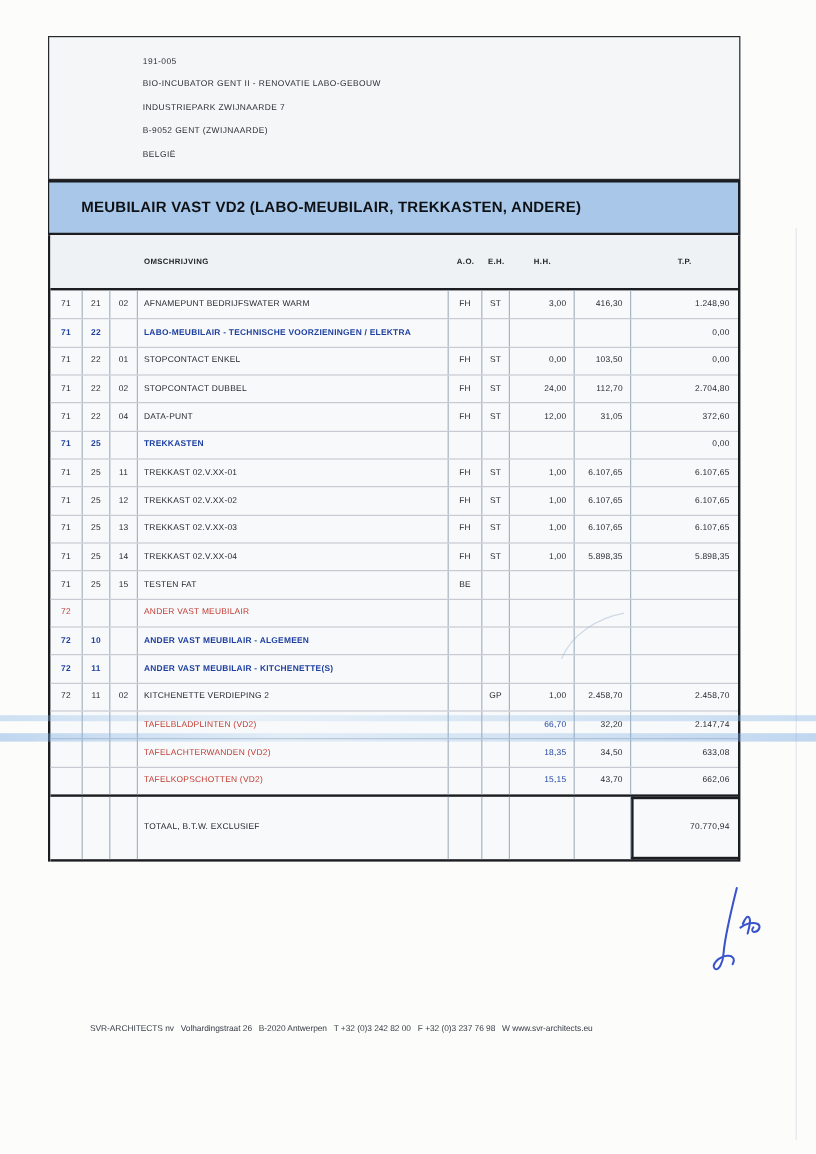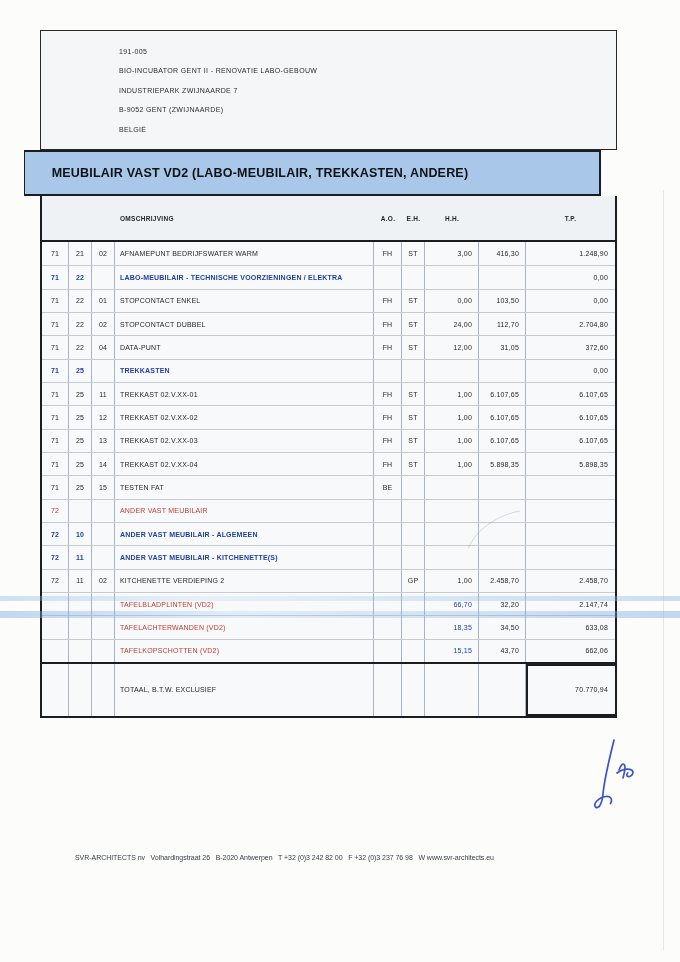--- a/index.html
+++ b/index.html
@@ -22,21 +22,21 @@
   
   .info-box{
     position:absolute;left:40px;top:30px;width:577px;height:120px;
     border:1.5px solid #26282b;background:#f4f6f7;
     display:flex;flex-direction:column;justify-content:space-evenly;
     padding:4px 0 4px 78px;
   }
   .info-box .line{font-size:7px;letter-spacing:.35px;color:#2a2d31;}
   
   .title-bar{
-    position:absolute;left:24px;top:150px;width:577px;height:46px;
+    position:absolute;left:40px;top:150px;width:577px;height:46px;
     background:var(--title-bar-bg);
     border-top:2px solid var(--line-dark);border-bottom:2px solid var(--line-dark);
     border-left:1.5px solid var(--line-dark);border-right:2px solid var(--line-dark);
     display:flex;align-items:center;justify-content:center;
     padding-right:104px;
   }
   .title-bar .title{font-size:12.5px;font-weight:700;letter-spacing:.2px;color:#0e1216;}
   
   .cost-table{
     position:absolute;left:40px;top:196px;width:577px;

